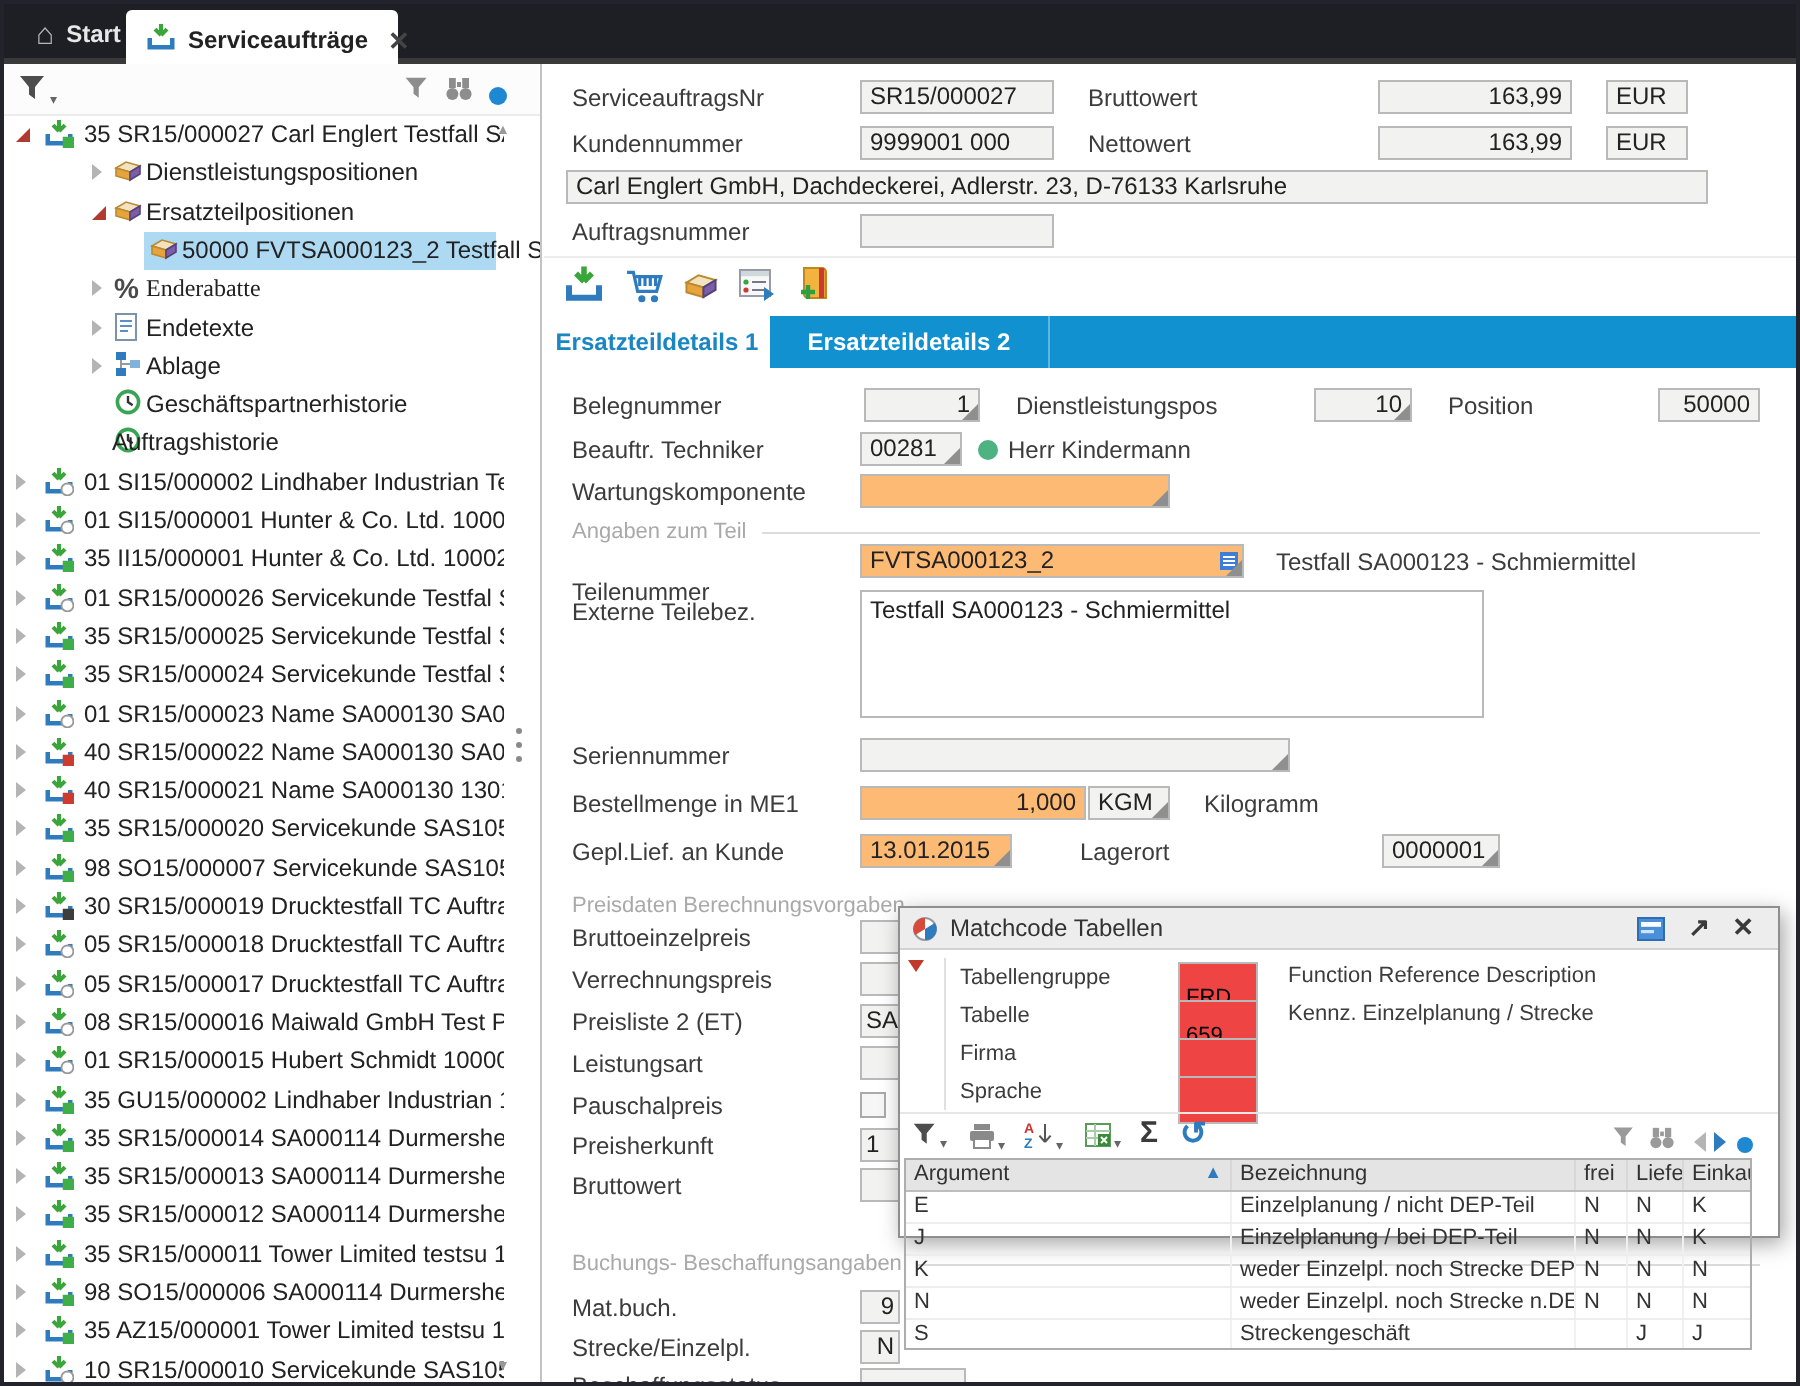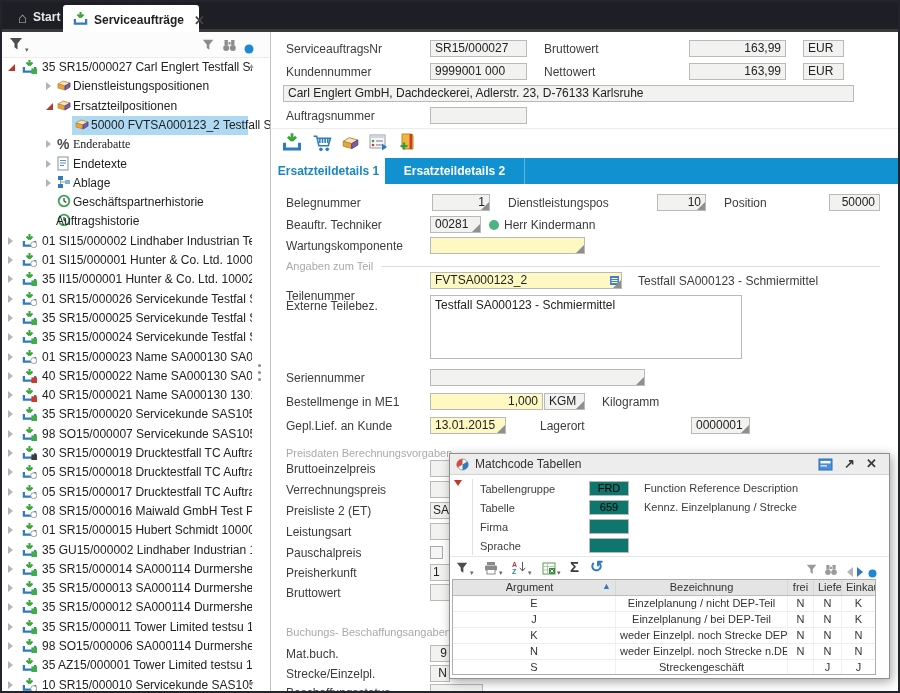--- a/index.html
+++ b/index.html
@@ -33,47 +33,47 @@
   #splitdots { position:absolute; left:256px; top:332px; display:flex; flex-direction:column; gap:4px; }
   #splitdots i { width:3px; height:3px; background:#8a8a8a; border-radius:50%; }
   
   #rightpanel { position:absolute; left:270px; top:30px; width:626px; height:659px; background:#fff; overflow:hidden; }
   .lbl { position:absolute; font-size:12px; color:#3c3c3c; white-space:nowrap; line-height:16px; }
   .sectionlbl { position:absolute; left:14px; right:18px; display:flex; align-items:center;
                 font-size:11px; color:#a9a9a9; white-space:nowrap; }
   .sectionlbl .line { flex:1; height:1px; background:#dcdcdc; margin-left:8px; }
   .fld { position:absolute; height:17px; background:#f2f2f1; border:1px solid #b9b9b9;
          font-size:12px; color:#222; padding:0 4px; line-height:15px; white-space:nowrap; overflow:hidden; }
-  .fld.white { background:#fef9c3; }
+  .fld.white { background:#fdba74; }
   .fld.num { text-align:right; }
   .fold::after { content:""; position:absolute; right:0; bottom:0; width:0; height:0;
                  border-style:solid; border-width:0 0 8px 8px;
                  border-color:transparent transparent #8f8f8f transparent; }
   .hline { position:absolute; height:1px; background:#ececec; left:0; width:100%; }
   #bluebar { position:absolute; left:0; top:126px; width:100%; height:26px; background:#1191d0; }
   .dtab { position:absolute; top:0; height:26px; display:flex; align-items:center; justify-content:center;
           font-size:12px; font-weight:bold; }
   .dtab.active { background:#fff; color:#1a87c2; }
   .dtab.inactive { color:#fff; border-right:1px solid #5cb8e2; }
   .statusdot { position:absolute; width:10px; height:10px; border-radius:50%; background:#4db380; }
   #textarea1 { position:absolute; background:#fff; border:1px solid #b9b9b9; font-size:12px;
                color:#222; padding:2px 4px; }
   .checkbox { position:absolute; width:13px; height:13px; background:#f6f6f6; border:1px solid #aaa; }
   .teileicon { position:absolute; right:2px; top:1px; }
   .tbicon { position:absolute; top:0; cursor:pointer; }
   
-  #popup { position:absolute; left:447px; top:451px; width:441px; height:226px; background:#fff;
-           border:1px solid #8f8f8f; box-shadow:2px 3px 10px rgba(0,0,0,.35);text-align:center; }
+  #popup { position:absolute; left:447px; top:451px; width:441px; height:166px; background:#fff;
+           border:1px solid #8f8f8f; box-shadow:2px 3px 10px rgba(0,0,0,.35); }
   #popup-title { position:absolute; left:0; top:0; width:100%; height:21px; background:#ededed;
                  border-bottom:1px solid #d2d2d2; display:flex; align-items:center; font-size:12px; color:#333; }
   #popup-title .ttl { margin-left:6px; }
   .ptico { display:flex; align-items:center; margin-left:6px; }
   #popup .plbl { position:absolute; font-size:11px; color:#3c3c3c; white-space:nowrap; line-height:15px; }
-  #popup .pfld { position:absolute; height:15px; width:40px; background:#0f766e; border:1px solid #b9b9b9;
-                 font-size:11px; padding:0 3px; line-height:13px; }
+  #popup .pfld { position:absolute; height:15px; width:40px; background:#ef4444; border:1px solid #b9b9b9;
+                 font-size:11px; padding:11px 3px; line-height:13px;text-decoration:underline; }
   #popup .pdesc { position:absolute; font-size:11px; color:#3c3c3c; white-space:nowrap; }
   #pmarker { position:absolute; left:4px; top:26px; width:0; height:0;
              border-left:4px solid transparent; border-right:4px solid transparent; border-top:6px solid #c0392b; }
   #pvline { position:absolute; left:22px; top:25px; height:76px; width:1px; background:#e0e0e0; }
   #ptoolbar { position:absolute; left:0; top:102px; width:100%; height:22px; border-top:1px solid #e6e6e6; }
   #ptable { position:absolute; left:2px; top:125px; width:424px; height:96px; border:1px solid #adadad;
             font-size:11px; color:#333; overflow:hidden; }
   .prow { display:flex; height:16px; border-bottom:1px solid #ededed; }
   .prow.header { background:#e4e4e4; border-bottom:1px solid #bdbdbd; font-weight:normal; }
   .pcell { padding:1px 4px; white-space:nowrap; overflow:hidden; border-right:1px solid #d7d7d7; }

